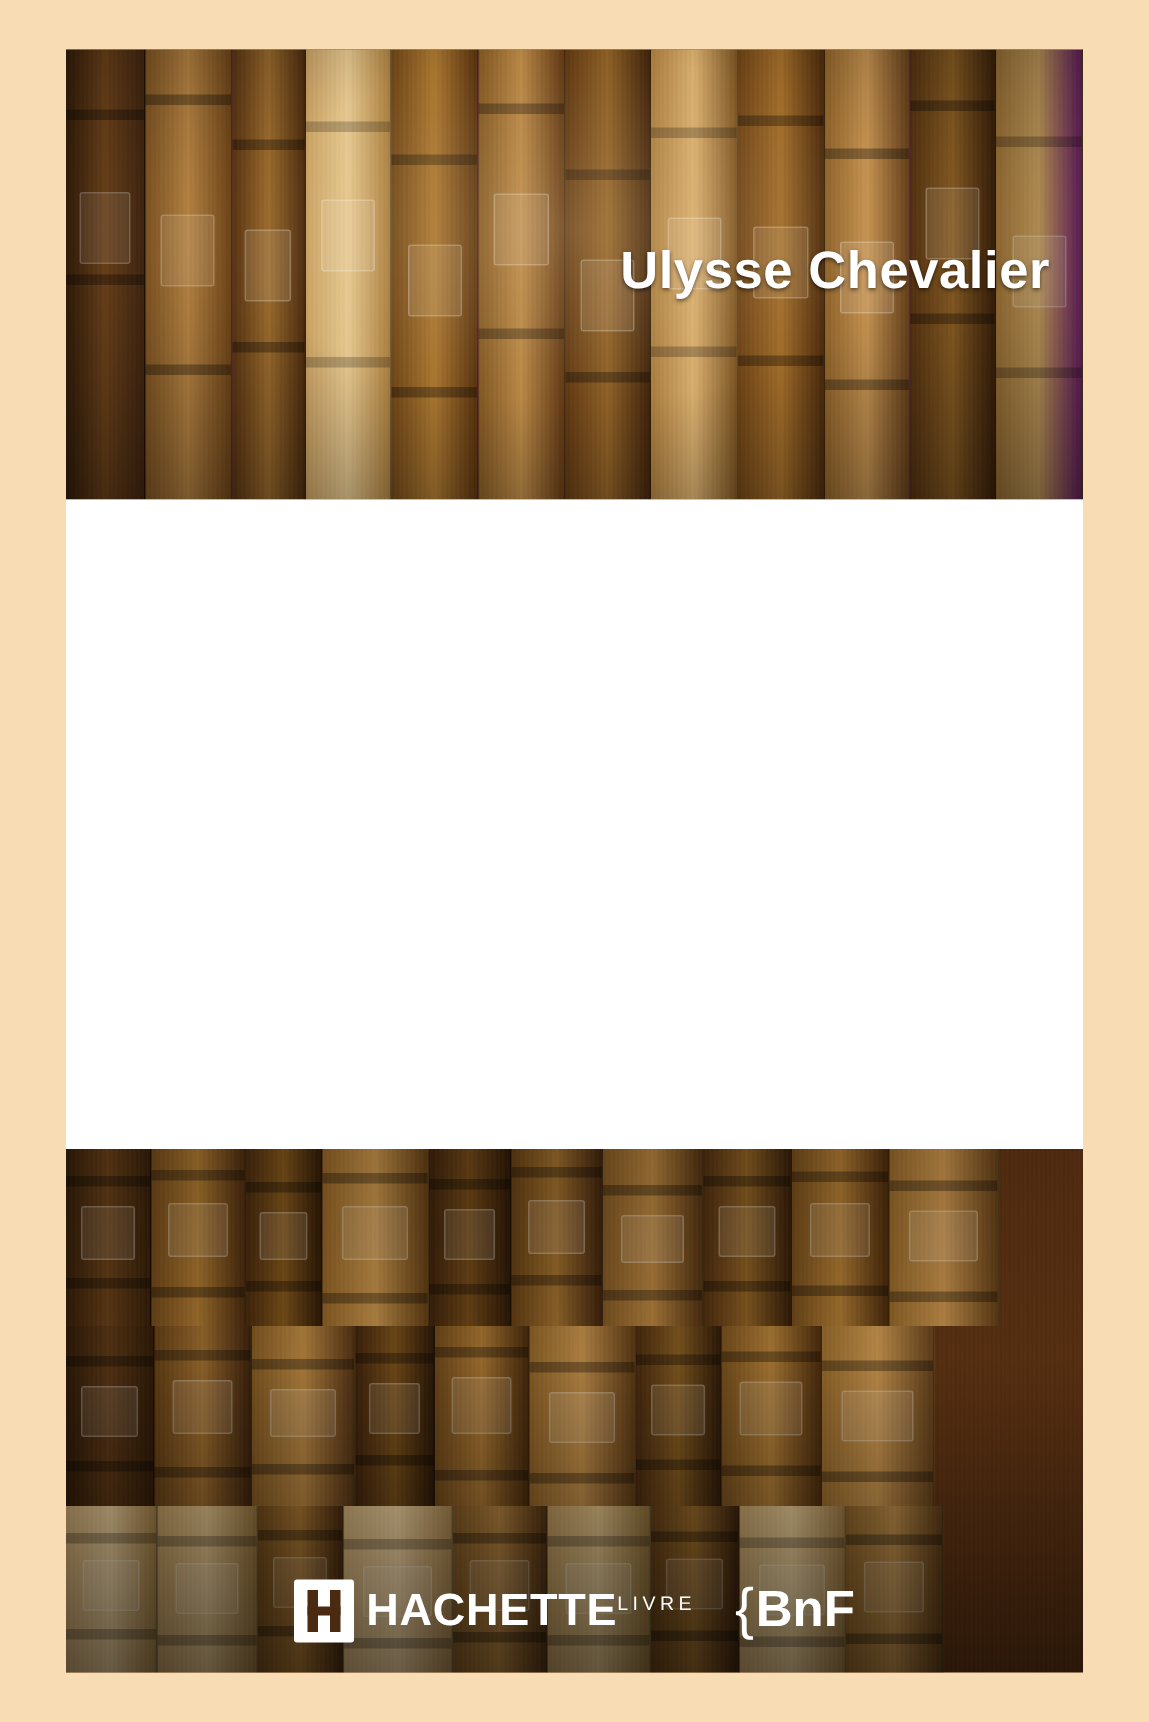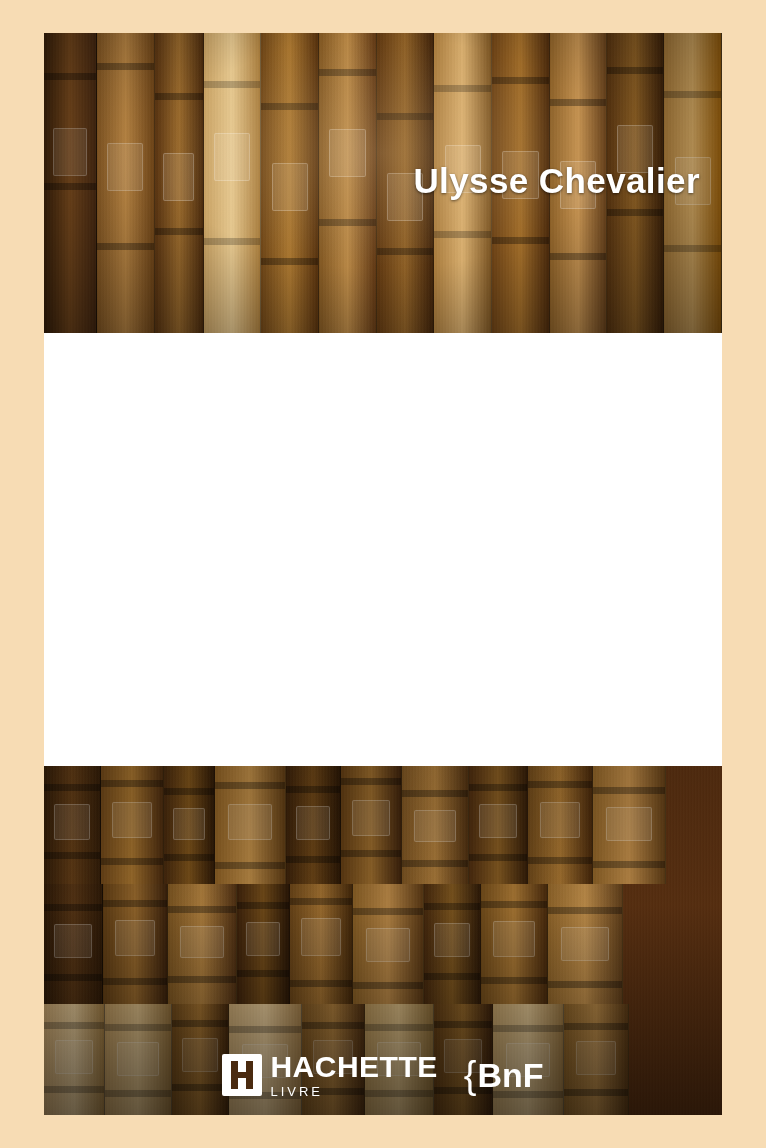--- a/index.html
+++ b/index.html
@@ -23,21 +23,21 @@
   }
 
   
   .photo-top {
     position: absolute;
     left: 44px;
     top: 33px;
     width: 678px;
     height: 300px;
     overflow: hidden;
-    background: #a16207;
+    background: #701a75;
   }
   .photo-bottom {
     position: absolute;
     left: 44px;
     top: 766px;
     width: 678px;
     height: 349px;
     overflow: hidden;
     background: #5e3211;
   }
@@ -123,21 +123,21 @@
     background: #4a2a10;
   }
   .hachette-bar {
     position: absolute;
     left: 9px; top: 18px;
     width: 22px; height: 6px;
     background: #4a2a10;
   }
   .hachette-text {
     display: flex;
-    flex-direction: column;
+    flex-direction: row;
     justify-content: center;
     line-height: 1;
   }
   .hachette-name {
     font-family: "Liberation Sans", sans-serif;
     font-weight: bold;
     font-size: 30px;
     color: #ffffff;
     letter-spacing: 0.5px;
   }

